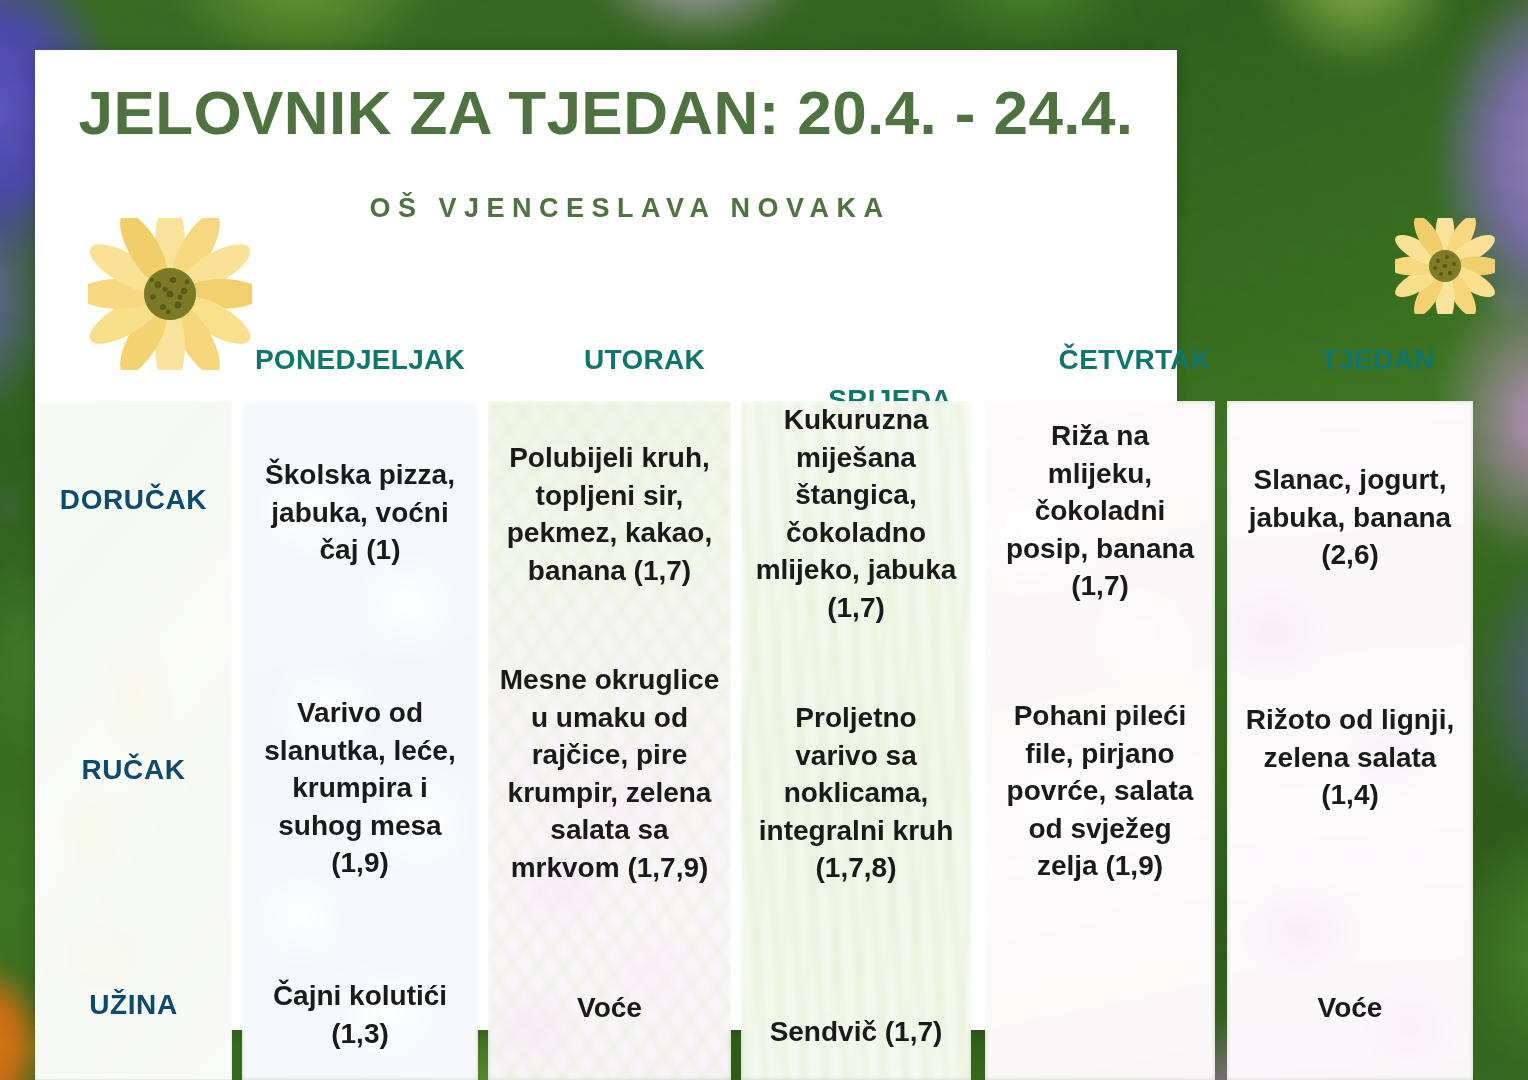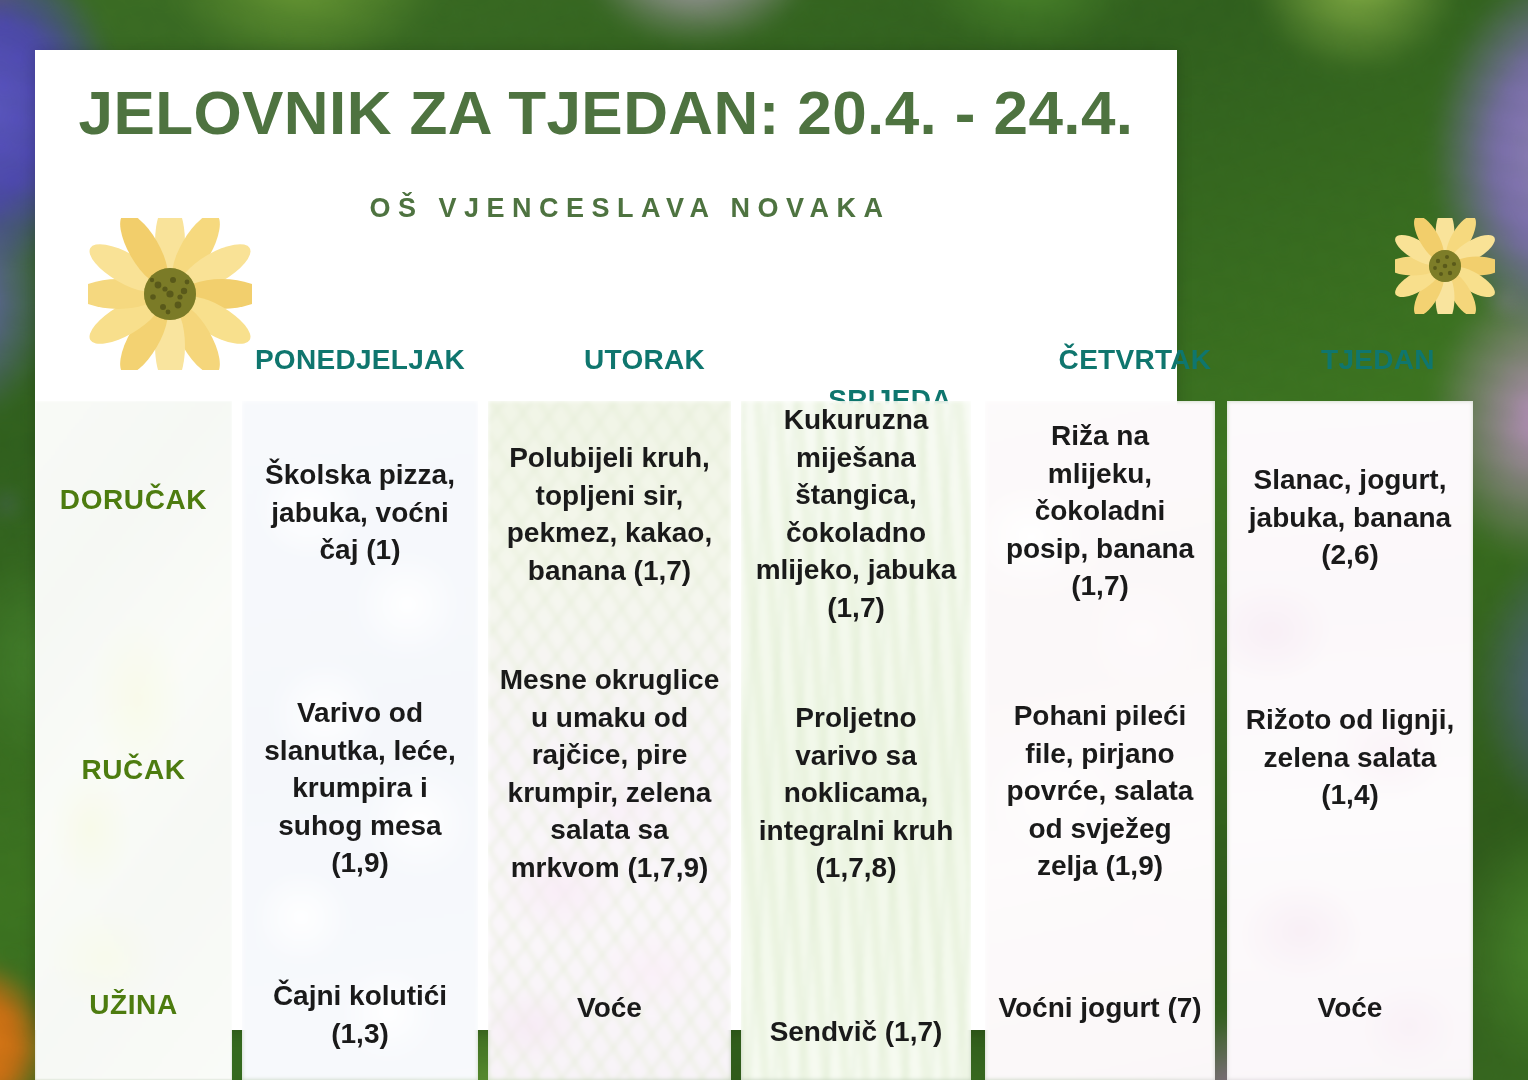--- a/index.html
+++ b/index.html
@@ -202,21 +202,21 @@
   }
 
   
   .rowlabel {
     position: absolute;
     left: 0; right: 0;
     text-align: center;
     font-size: 28px;
     font-weight: 700;
     letter-spacing: .6px;
-    color: #4d7c0f;
+    color: #0c4a6e;
   }
 
   
   .cell {
     position: absolute;
     left: 0; right: 0;
     text-align: center;
     font-size: 28px;
     font-weight: 700;
     line-height: 1.34;
@@ -352,21 +352,20 @@
       <div class="cell" style="top:612px;">Sendvič (1,7)</div>
     </div>
   </div>
 
   <div class="band" style="left:950px; width:230px;">
     <div class="tex tex-thu"></div>
     <div class="ov"></div>
     <div class="content">
       <div class="cell" style="top:16px;">Riža na mlijeku, čokoladni posip, banana (1,7)</div>
       <div class="cell" style="top:296px;">Pohani pileći file, pirjano povrće, salata od svježeg zelja (1,9)</div>
-      <div class="cell" style="top:588px;">Voćni jogurt (7)</div>
     </div>
   </div>
 
   <div class="band" style="left:1192px; width:246px;">
     <div class="tex tex-fri"></div>
     <div class="ov"></div>
     <div class="content">
       <div class="cell" style="top:60px;">Slanac, jogurt, jabuka, banana (2,6)</div>
       <div class="cell" style="top:300px;">Rižoto od lignji, zelena salata (1,4)</div>
       <div class="cell" style="top:588px;">Voće</div>

